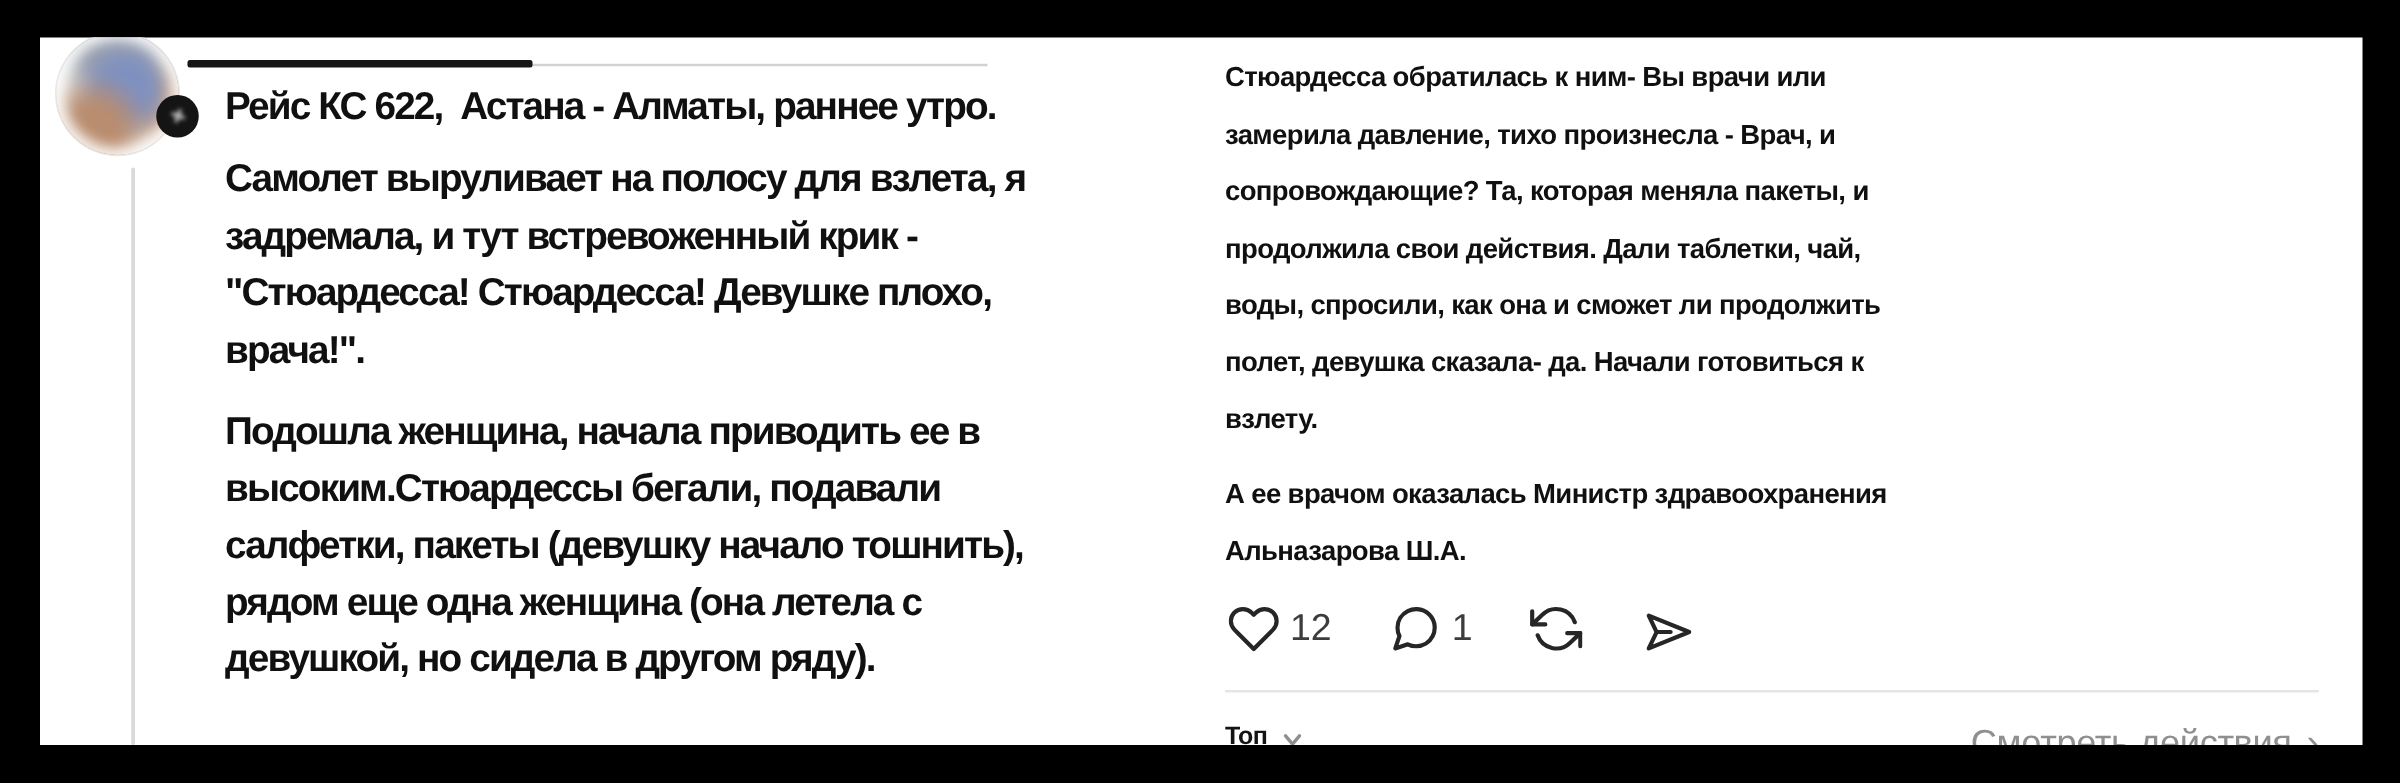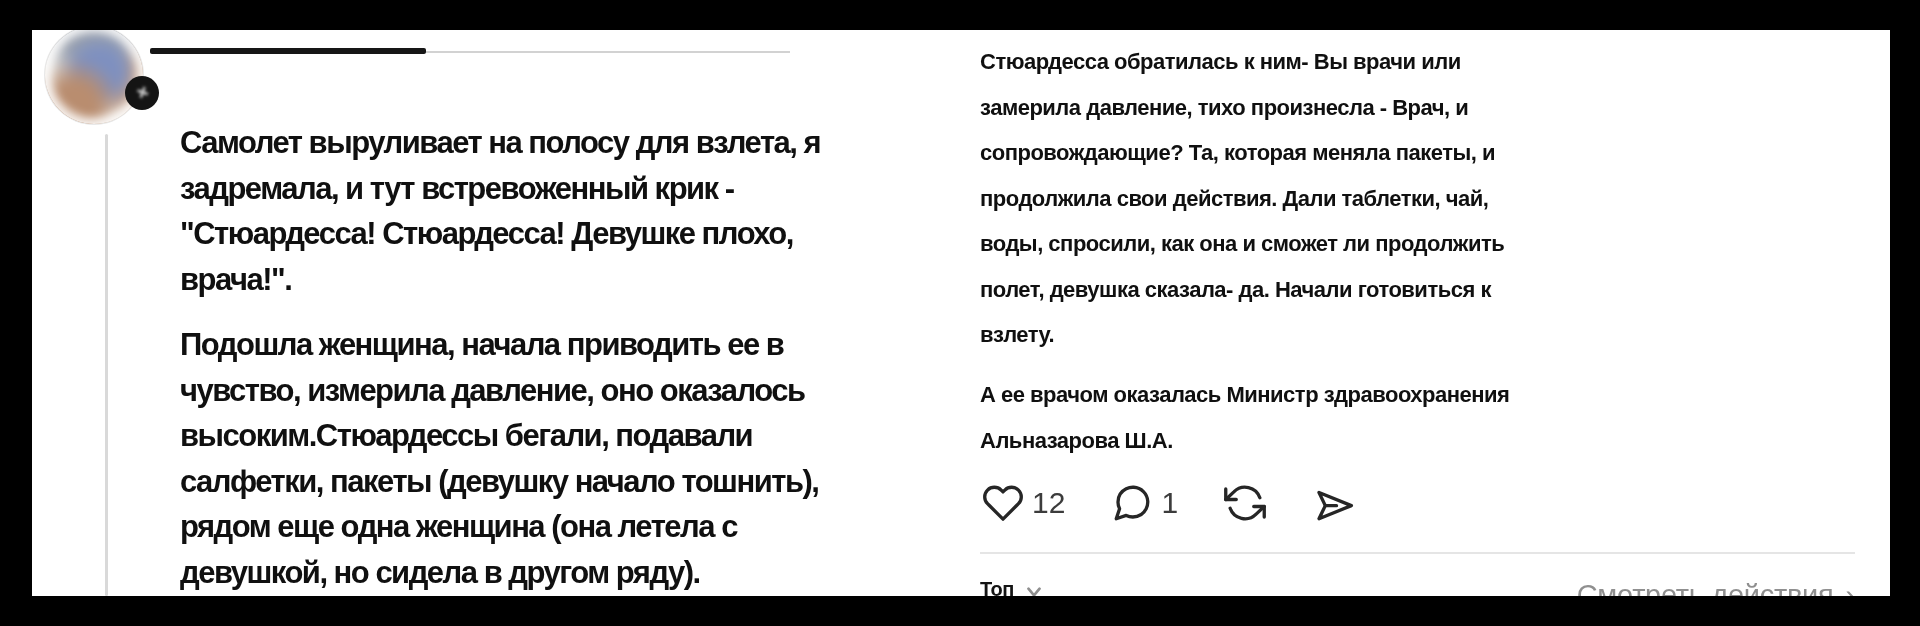--- a/index.html
+++ b/index.html
@@ -67,31 +67,33 @@
       <div class="avatar-ring"></div>
     </div>
     <div class="avatar-badge">
       <span>+</span>
     </div>
 
     <div class="thread-line"></div>
     <div class="redact-hairline"></div>
     <div class="redact-bar"></div>
 
+    <div class="ltext title">
+      <span class="ln">Рейс КС 622,  Астана - Алматы, раннее утро.</span>
+    </div>
 
     <div class="ltext lp1">
       <span class="ln">Самолет выруливает на полосу для взлета, я</span>
       <span class="ln">задремала, и тут встревоженный крик -</span>
       <span class="ln">"Стюардесса! Стюардесса! Девушке плохо,</span>
       <span class="ln">врача!".</span>
     </div>
 
     <div class="ltext lp2">
       <span class="ln">Подошла женщина, начала приводить ее в</span>
-      <span class="ln">чувство, измерила давление, оно оказалось</span>
       <span class="ln">высоким.Стюардессы бегали, подавали</span>
       <span class="ln">салфетки, пакеты (девушку начало тошнить),</span>
       <span class="ln">рядом еще одна женщина (она летела с</span>
       <span class="ln">девушкой, но сидела в другом ряду).</span>
     </div>
 
     <div class="rtext rp1">
       <span class="ln">Стюардесса обратилась к ним- Вы врачи или</span>
       <span class="ln">замерила давление, тихо произнесла - Врач, и</span>
       <span class="ln">сопровождающие? Та, которая меняла пакеты, и</span>

